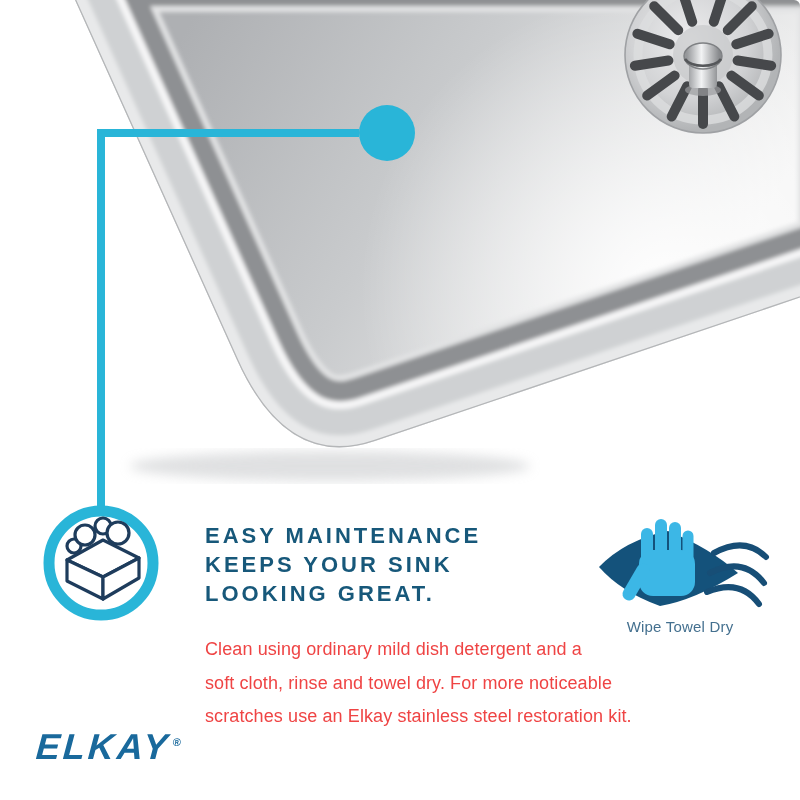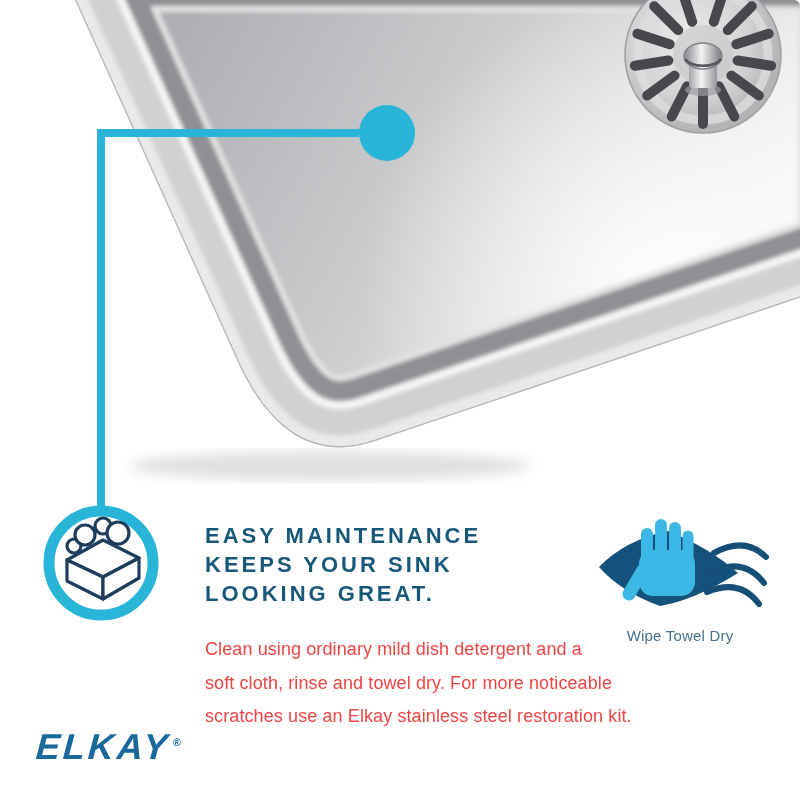--- a/index.html
+++ b/index.html
@@ -18,21 +18,21 @@
   .headline{
     position:absolute;left:205px;top:521px;color:#17587a;
     font-size:22px;font-weight:800;letter-spacing:3px;line-height:29px;white-space:pre-line;
   }
   .bodytext{
     position:absolute;left:205px;top:633px;color:#ef4444;
     font-size:18px;line-height:33.5px;white-space:pre-line;letter-spacing:0.1px;
   }
   
   .wipe{position:absolute;left:585px;top:500px;width:190px;text-align:center;}
-  .wipe-label{margin-top:11px;color:#44708f;font-size:15px;letter-spacing:0.2px;}
+  .wipe-label{margin-top:2px;color:#44708f;font-size:15px;letter-spacing:0.2px;}
   
   .logo{
     position:absolute;left:36px;top:726px;color:#19699c;
     font-size:36px;font-weight:800;font-style:italic;letter-spacing:3px;
     transform:skewX(-4deg);
   }
   .logo sup{font-size:11px;font-style:normal;letter-spacing:0;margin-left:2px;}
 </style>
 </head>
 <body>

